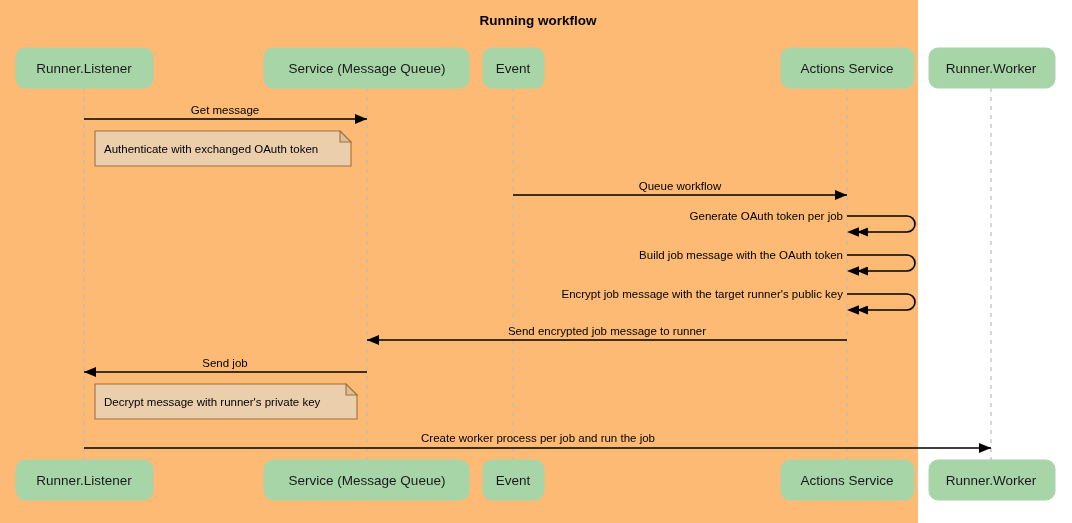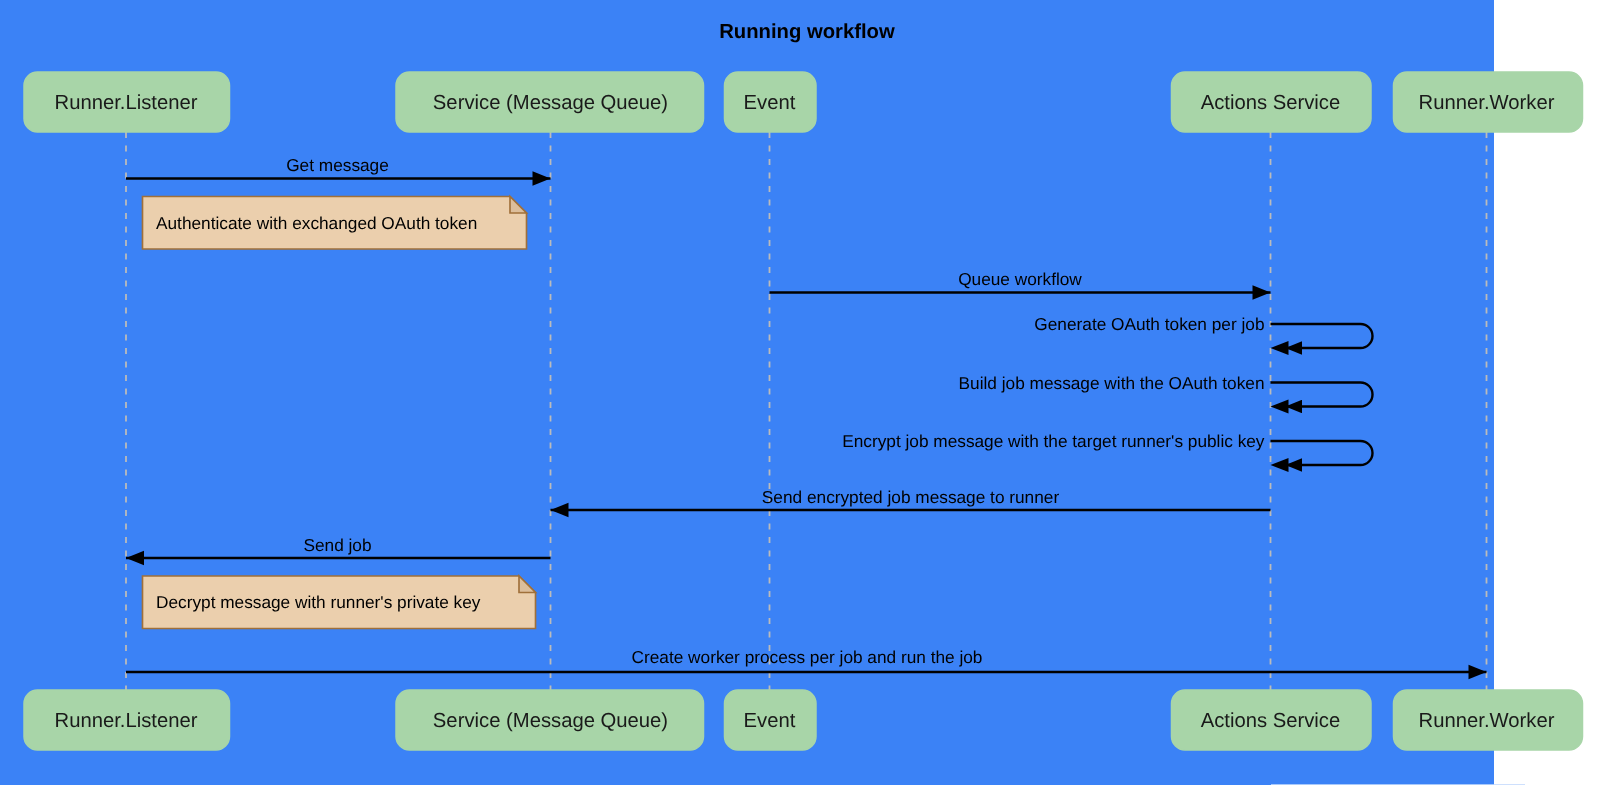--- a/index.html
+++ b/index.html
@@ -8,23 +8,23 @@
     background: #ffffff;
   }
   body {
     font-family: "Liberation Sans", sans-serif;
     width: 1072px;
     height: 523px;
     overflow: hidden;
   }
   #diagram-root {
     position: relative;
-    width: 996px;
+    width: 918px;
     height: 523px;
-    background: #3b82f6;
+    background: #fdba74;
   }
   #diagram-svg {
     position: absolute;
     left: 0;
     top: 0;
     width: 1072px;
     height: 523px;
   }
   .diagram-title {
     font-size: 13.5px;

